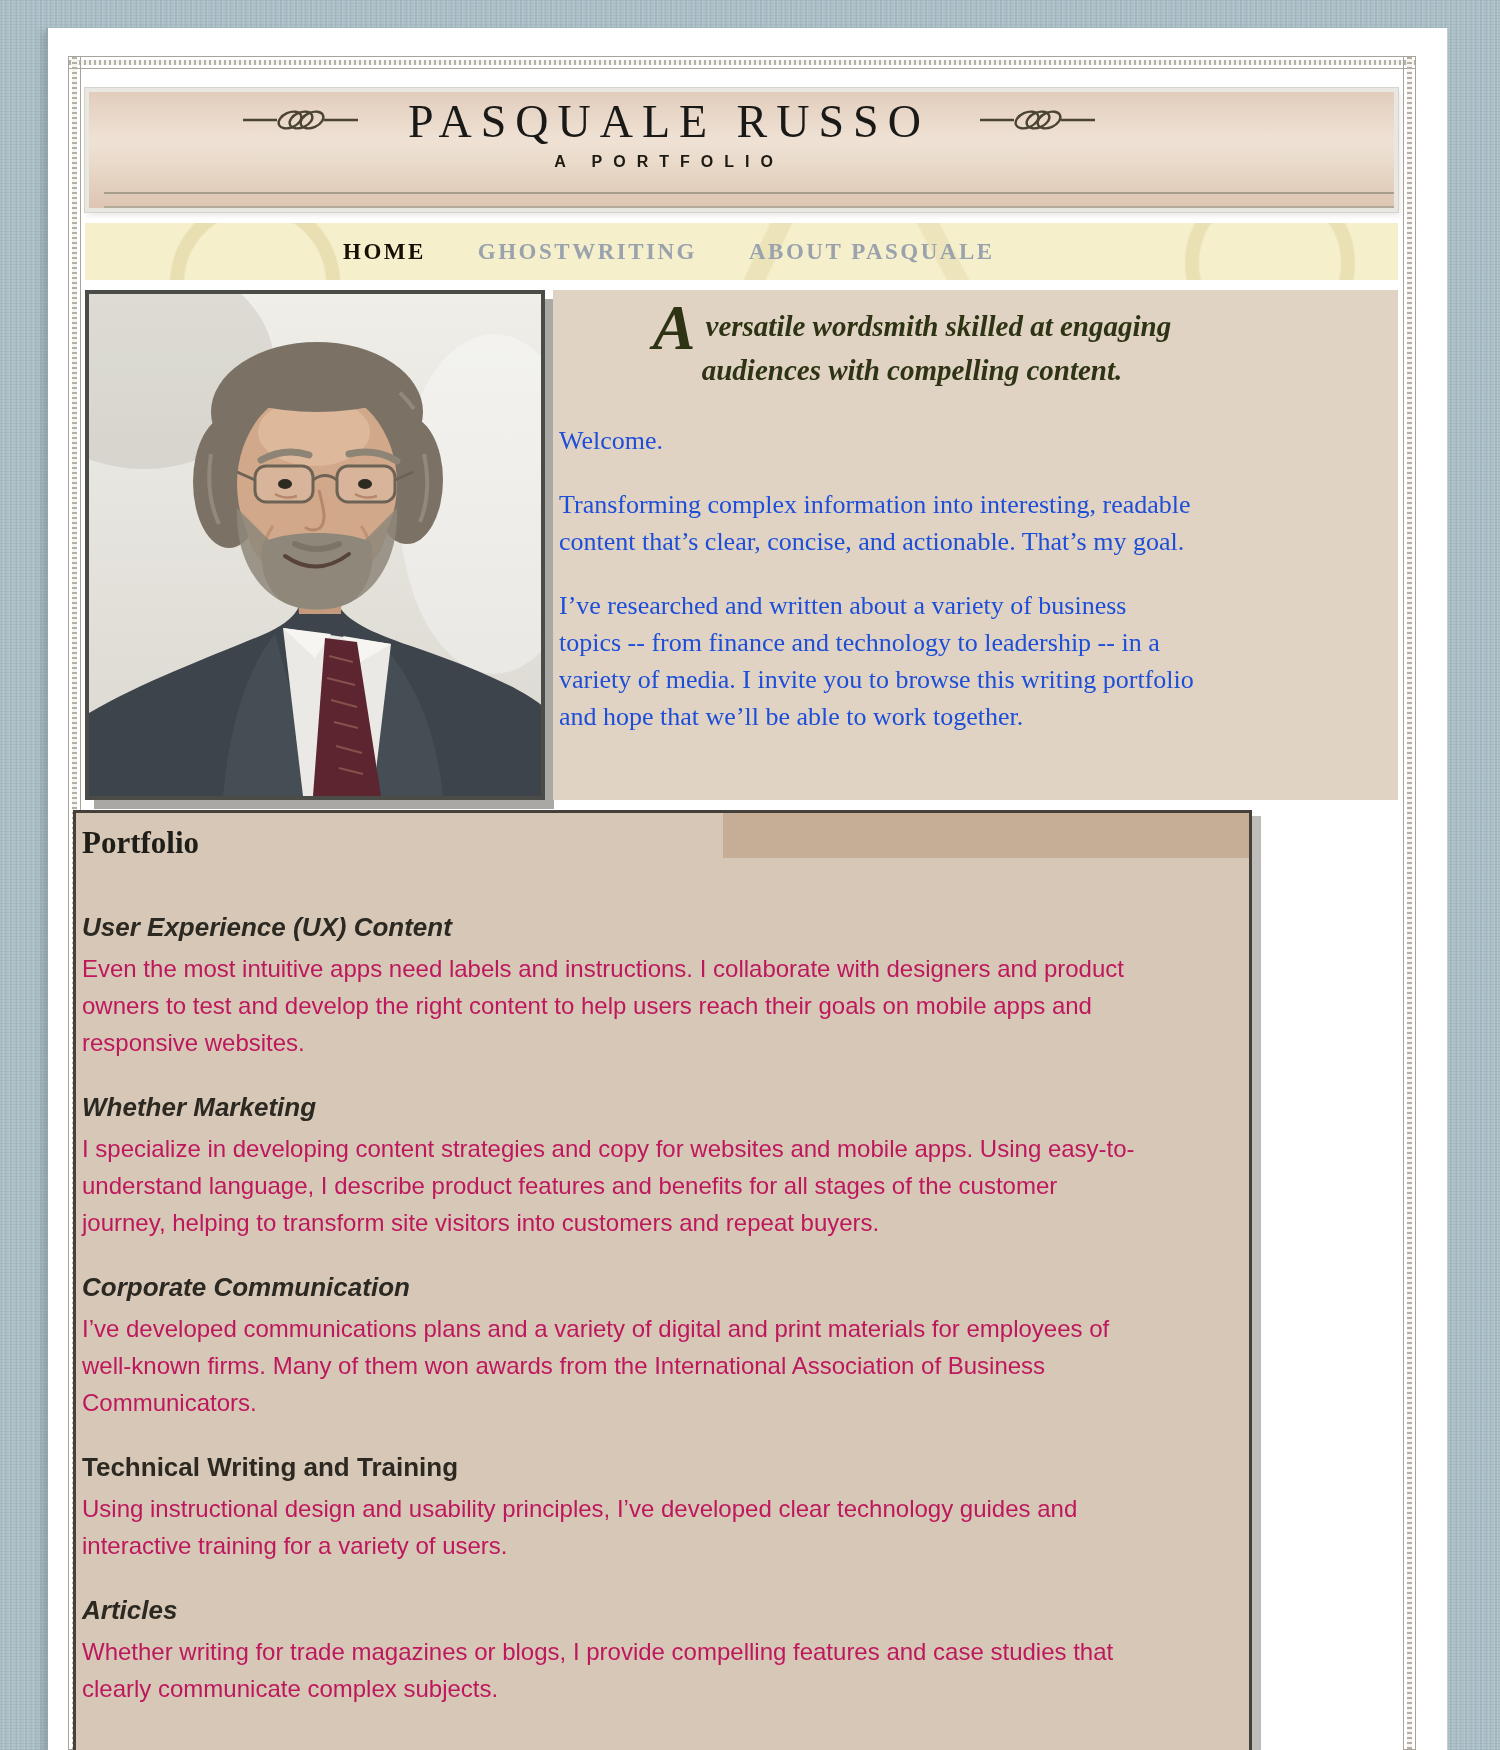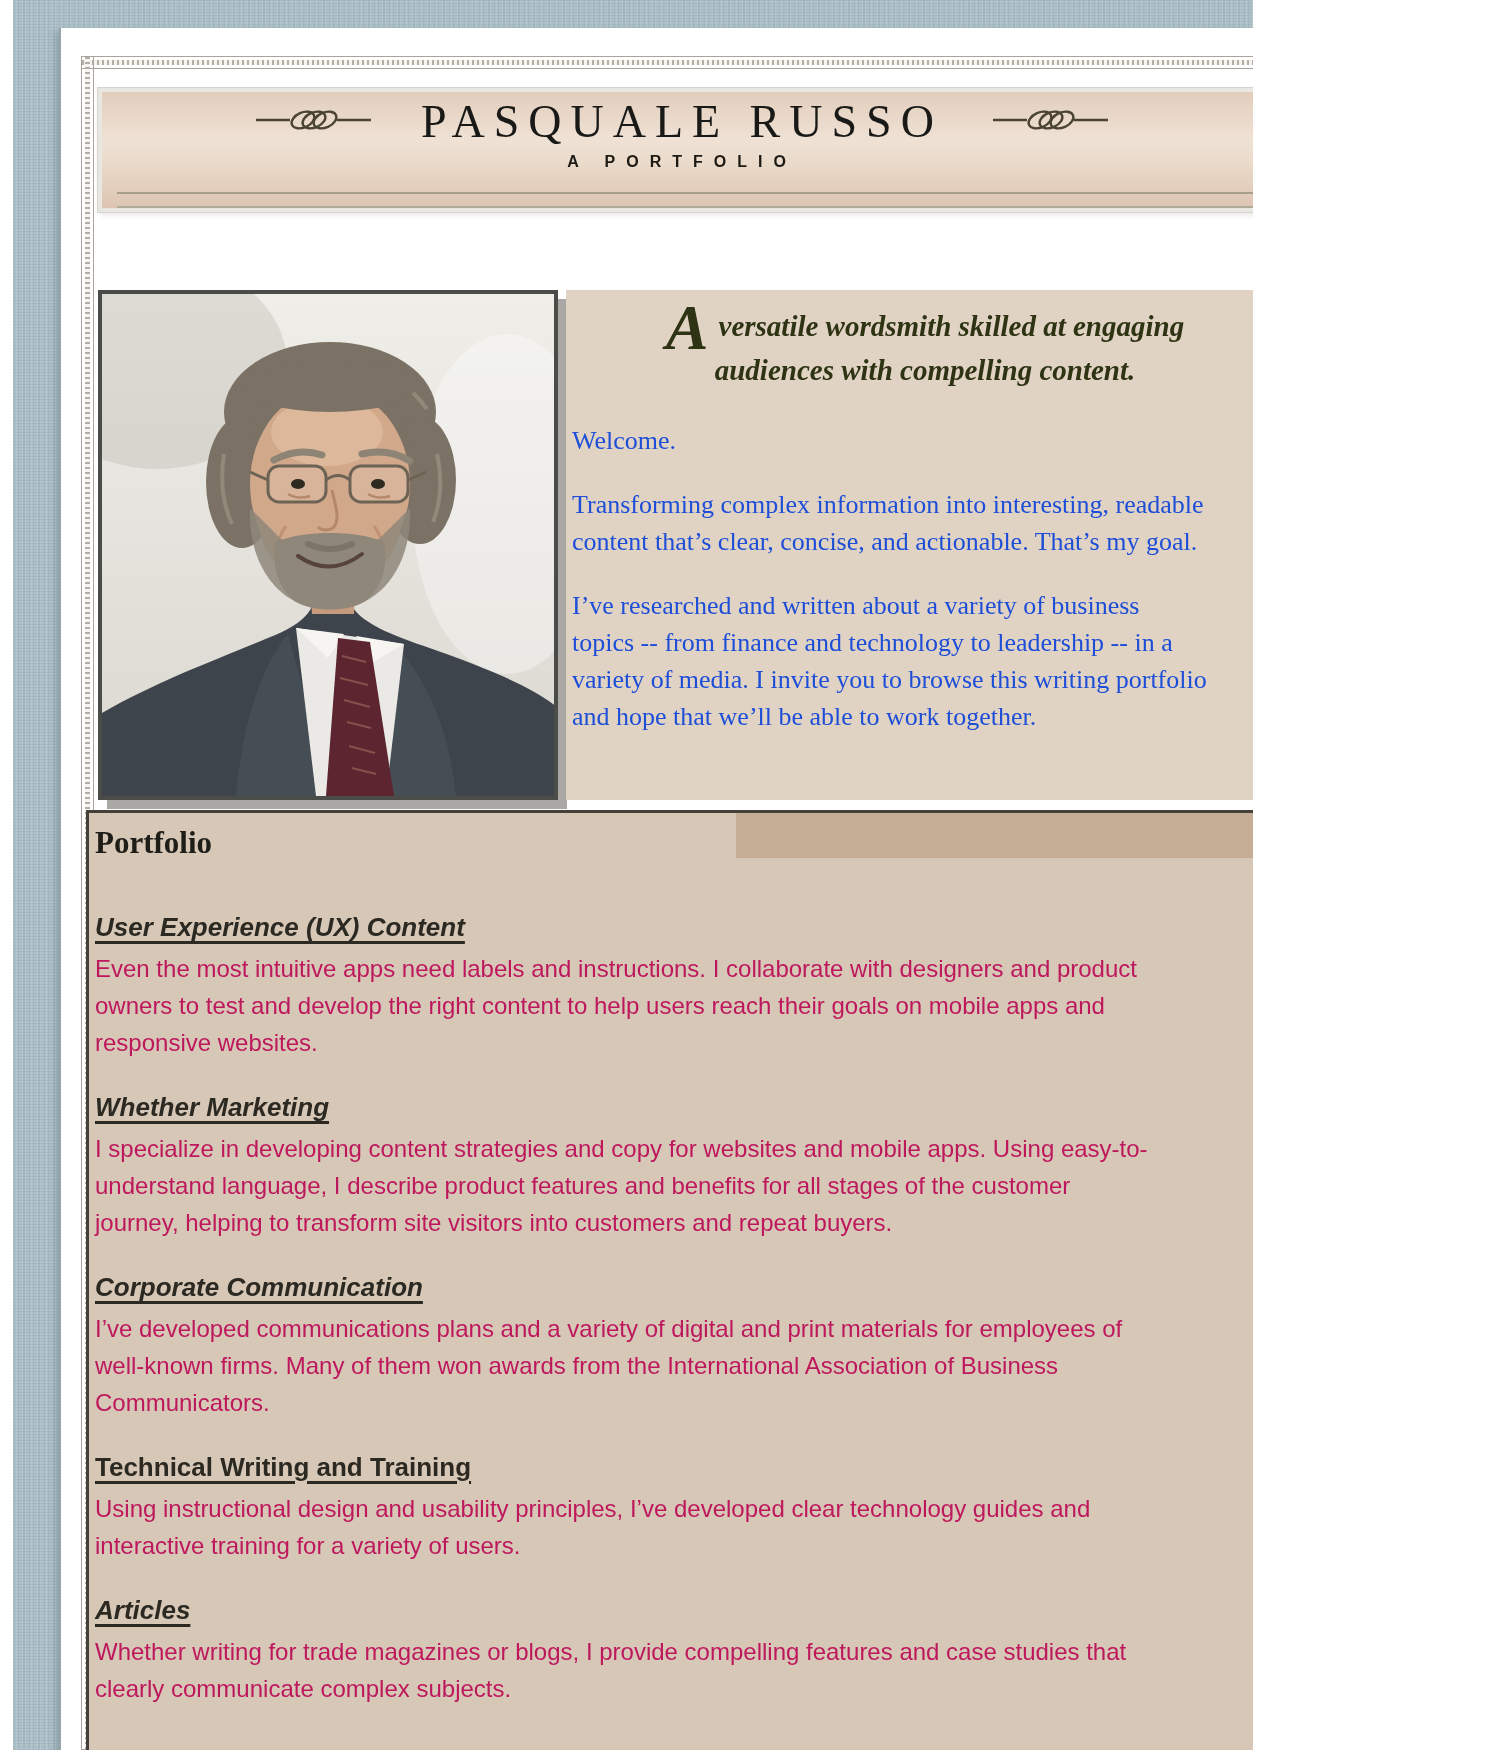--- a/index.html
+++ b/index.html
@@ -1,24 +1,23 @@
 <!DOCTYPE html>
 <html><head>
 <meta charset="utf-8">
 <style>
   html,body{margin:0;padding:0;}
   body{font-family:"Liberation Serif",serif;}
   .stage{
-    position:relative;width:1240px;height:1750px;overflow:hidden;
+    position:relative;width:1500px;height:1750px;overflow:hidden;
     background-color:#a9bec6;
     background-image:
       repeating-linear-gradient(90deg, rgba(255,255,255,.10) 0 1px, rgba(0,0,0,0) 1px 3px),
       repeating-linear-gradient(0deg, rgba(120,142,152,.18) 0 1px, rgba(0,0,0,0) 1px 3px),
       repeating-linear-gradient(90deg, rgba(120,142,152,.10) 0 2px, rgba(255,255,255,.06) 2px 5px);
-    margin-left: 13px;
   }
   .page{
     position:absolute;left:46px;top:28px;width:1399px;height:1722px;
     background:#ffffff;border-left:2px solid #97a4ab;border-right:1px solid #c3ccd0;
     box-shadow:-4px 4px 6px rgba(60,80,90,.25);
   }
   
   .bead{position:absolute;background:#f6f4ef;border:1px solid #a8a49b;}
   .bead-top{left:68px;top:56px;width:1348px;height:13px;
     background-image:repeating-linear-gradient(90deg,#b3afa6 0 2px,rgba(0,0,0,0) 2px 5px);
@@ -108,21 +107,21 @@
   .portfolio-band{position:absolute;left:647px;right:0;top:0;height:45px;background:#c6ae96;}
   .portfolio-inner{position:relative;padding:12px 22px 0 6px;}
   .p-heading{
     font-family:"Liberation Serif",serif;font-weight:bold;font-size:31px;line-height:36px;color:#1f1d17;
   }
   .sec{margin-top:30px;}
   .sec.first{margin-top:50px;}
   .sec-title{
     display:inline-block;font-family:"Liberation Sans",sans-serif;font-weight:bold;font-style:italic;
     font-size:26px;line-height:32px;color:#2b2921;
-    text-decoration:underline;text-decoration-thickness:2.5px;text-underline-offset:5px;cursor:pointer;
+    text-decoration-thickness:2.5px;text-underline-offset:5px;cursor:pointer;
   }
   .sec-title.upright{font-style:normal;}
   .sec-body{
     margin-top:7px;font-family:"Liberation Sans",sans-serif;font-size:24px;line-height:37px;
     color:#be185d;white-space:pre-line;
   }
 </style>
 </head>
 <body>
 
@@ -159,20 +158,27 @@
             </g>
           </svg>
         </span>
       </div>
       <div class="site-subtitle">A PORTFOLIO</div>
       <div class="rule rule1"></div>
       <div class="rule rule2"></div>
     </div>
   </div>
 
+  <div class="nav-band">
+    <div class="nav-row">
+      <span class="nav-link active">HOME</span>
+      <span class="nav-link">GHOSTWRITING</span>
+      <span class="nav-link">ABOUT PASQUALE</span>
+    </div>
+  </div>
 
   <div class="photo">
     <svg viewBox="0 0 452 502" preserveAspectRatio="none">
       <defs>
         <linearGradient id="pbg" x1="0" y1="0" x2="0" y2="1">
           <stop offset="0" stop-color="#efeee9"></stop>
           <stop offset="1" stop-color="#dbd7d0"></stop>
         </linearGradient>
       </defs>
       <rect width="452" height="502" fill="url(#pbg)"></rect>

